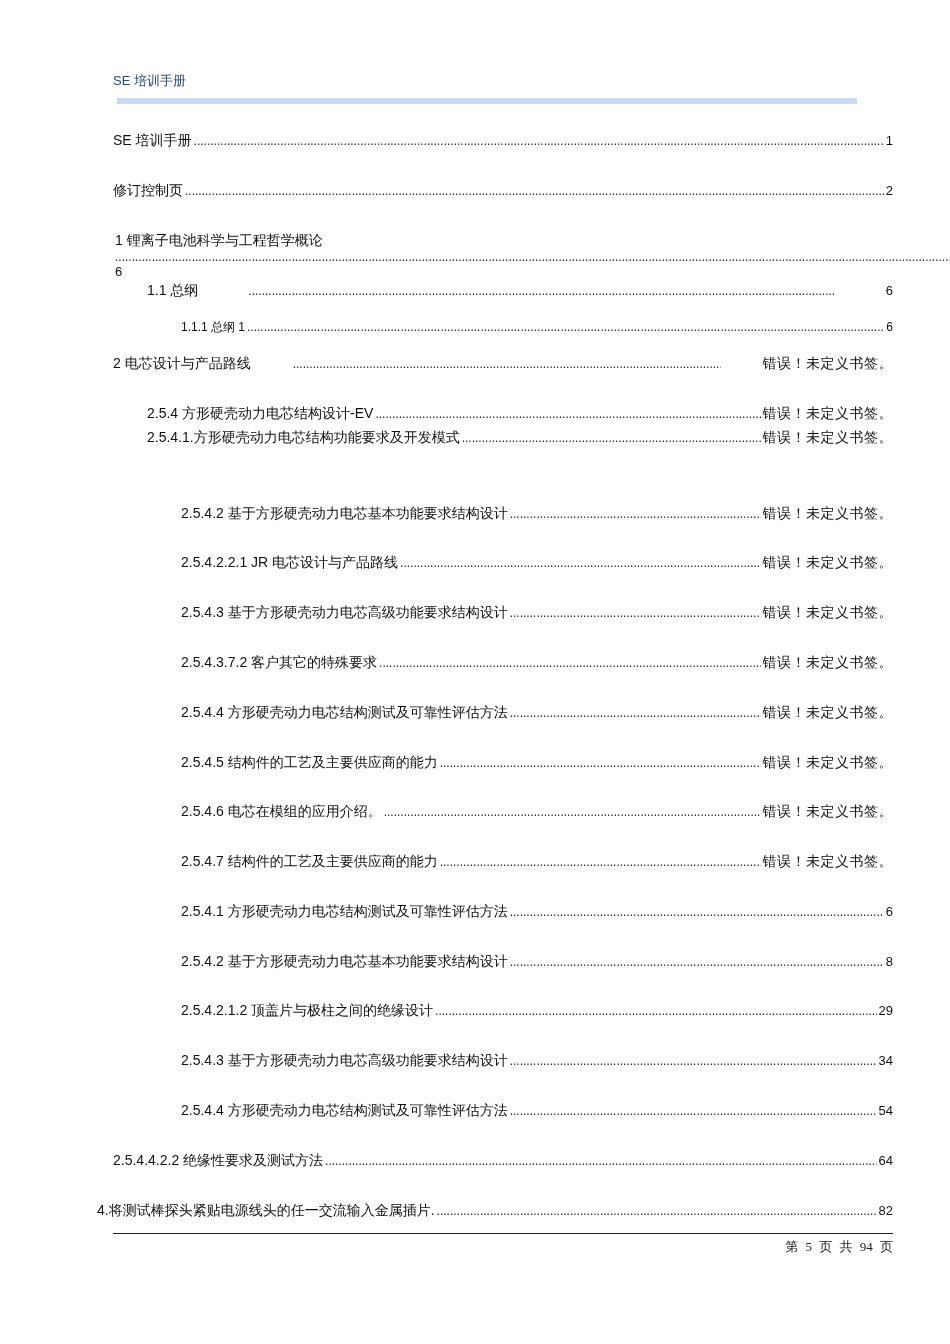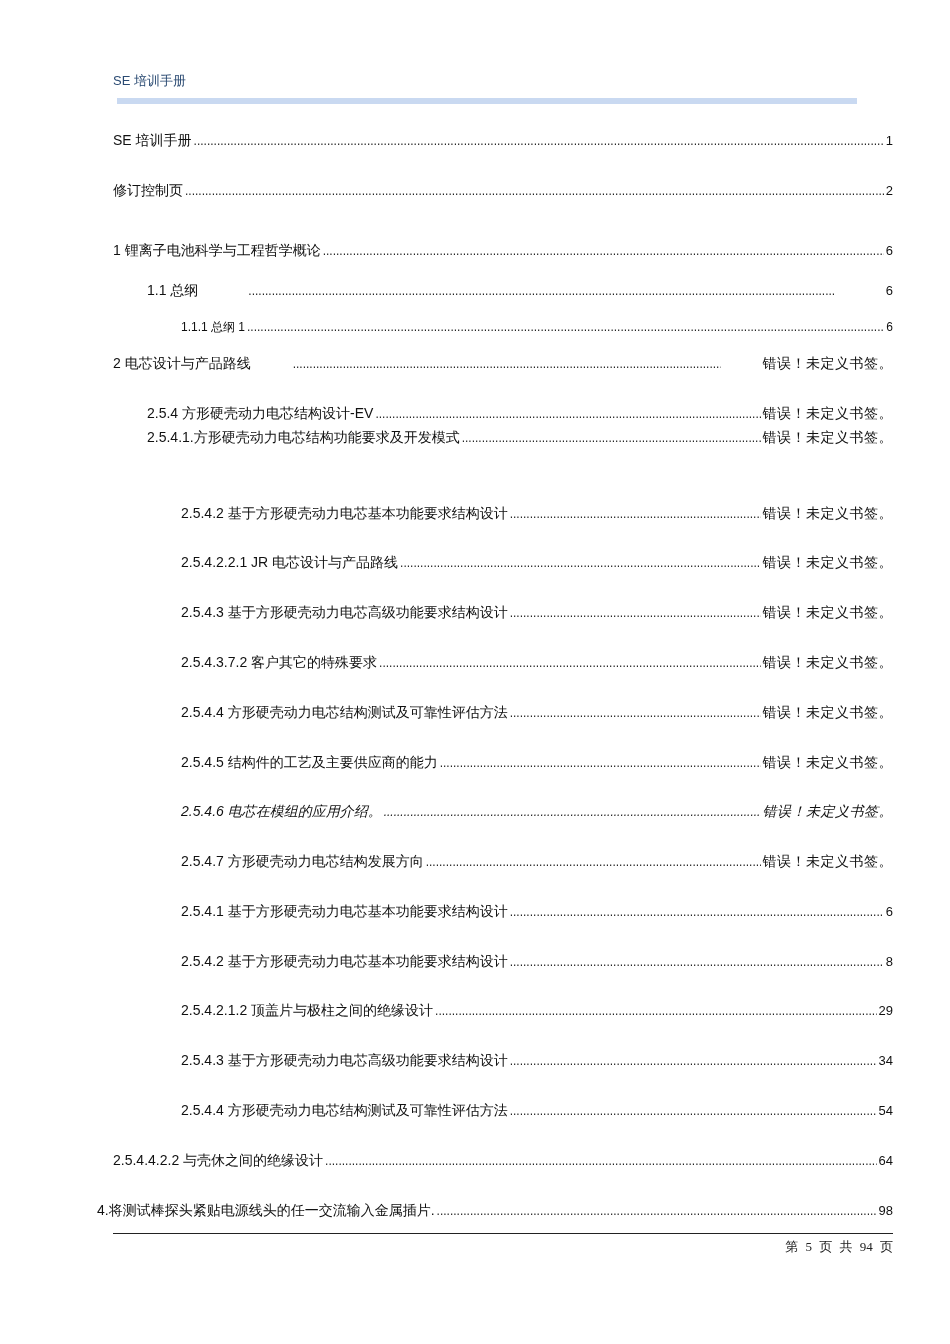--- a/index.html
+++ b/index.html
@@ -29,21 +29,21 @@
   <div class="toc-entry" style="left:113px; top:132px;">
     <span class="label">SE 培训手册</span>
       <span class="leader"></span>
       <span class="page">1</span>
   </div>
   <div class="toc-entry" style="left:113px; top:182px;">
     <span class="label">修订控制页</span>
       <span class="leader"></span>
       <span class="page">2</span>
   </div>
-  <div class="toc-entry" style="left:113px; top:242px;">
+  <div class="toc-entry" style="left:113px; top:232px;flex-direction:column;">
     <span class="label">1  锂离子电池科学与工程哲学概论</span>
       <span class="leader"></span>
       <span class="page">6</span>
   </div>
   <div class="toc-entry" style="left:147px; top:282px;gap:48px;">
     <span class="label">1.1  总纲</span>
       <span class="leader"></span>
       <span class="page">6</span>
   </div>
   <div class="toc-entry small" style="left:181px; top:319px;text-align:center;">
@@ -89,32 +89,32 @@
   <div class="toc-entry" style="left:181px; top:704px;">
     <span class="label">2.5.4.4  方形硬壳动力电芯结构测试及可靠性评估方法</span>
       <span class="leader"></span>
       <span class="page err">错误！未定义书签。</span>
   </div>
   <div class="toc-entry" style="left:181px; top:754px;">
     <span class="label">2.5.4.5  结构件的工艺及主要供应商的能力</span>
       <span class="leader"></span>
       <span class="page err">错误！未定义书签。</span>
   </div>
-  <div class="toc-entry" style="left:181px; top:803px;font-style:italic;">
+  <div class="toc-entry" style="left:181px; top:803px;">
     <span class="label">2.5.4.6  电芯在模组的应用介绍。</span>
       <span class="leader"></span>
       <span class="page err">错误！未定义书签。</span>
   </div>
   <div class="toc-entry" style="left:181px; top:853px;">
-    <span class="label">2.5.4.7  方形硬壳动力电芯结构发展方向</span>
+    <span class="label">2.5.4.7  结构件的工艺及主要供应商的能力</span>
       <span class="leader"></span>
       <span class="page err">错误！未定义书签。</span>
   </div>
   <div class="toc-entry" style="left:181px; top:903px;">
-    <span class="label">2.5.4.1  基于方形硬壳动力电芯基本功能要求结构设计</span>
+    <span class="label">2.5.4.1  方形硬壳动力电芯结构测试及可靠性评估方法</span>
       <span class="leader"></span>
       <span class="page">6</span>
   </div>
   <div class="toc-entry" style="left:181px; top:953px;">
     <span class="label">2.5.4.2  基于方形硬壳动力电芯基本功能要求结构设计</span>
       <span class="leader"></span>
       <span class="page">8</span>
   </div>
   <div class="toc-entry" style="left:181px; top:1002px;">
     <span class="label">2.5.4.2.1.2  顶盖片与极柱之间的绝缘设计</span>
@@ -125,25 +125,25 @@
     <span class="label">2.5.4.3  基于方形硬壳动力电芯高级功能要求结构设计</span>
       <span class="leader"></span>
       <span class="page">34</span>
   </div>
   <div class="toc-entry" style="left:181px; top:1102px;">
     <span class="label">2.5.4.4  方形硬壳动力电芯结构测试及可靠性评估方法</span>
       <span class="leader"></span>
       <span class="page">54</span>
   </div>
   <div class="toc-entry" style="left:113px; top:1152px;">
-    <span class="label">2.5.4.4.2.2  与壳休之间的绝缘设计</span>
+    <span class="label">2.5.4.4.2.2  绝缘性要求及测试方法</span>
       <span class="leader"></span>
       <span class="page">64</span>
   </div>
   <div class="toc-entry" style="left:97px; top:1202px;">
     <span class="label">4.将测试棒探头紧贴电源线头的任一交流输入金属插片.</span>
       <span class="leader"></span>
-      <span class="page">98</span>
+      <span class="page">82</span>
   </div>
 </div>
 
 <div class="footer-rule"></div>
 <div class="footer-text">第 5 页  共 94 页</div>
 
 </body></html>

